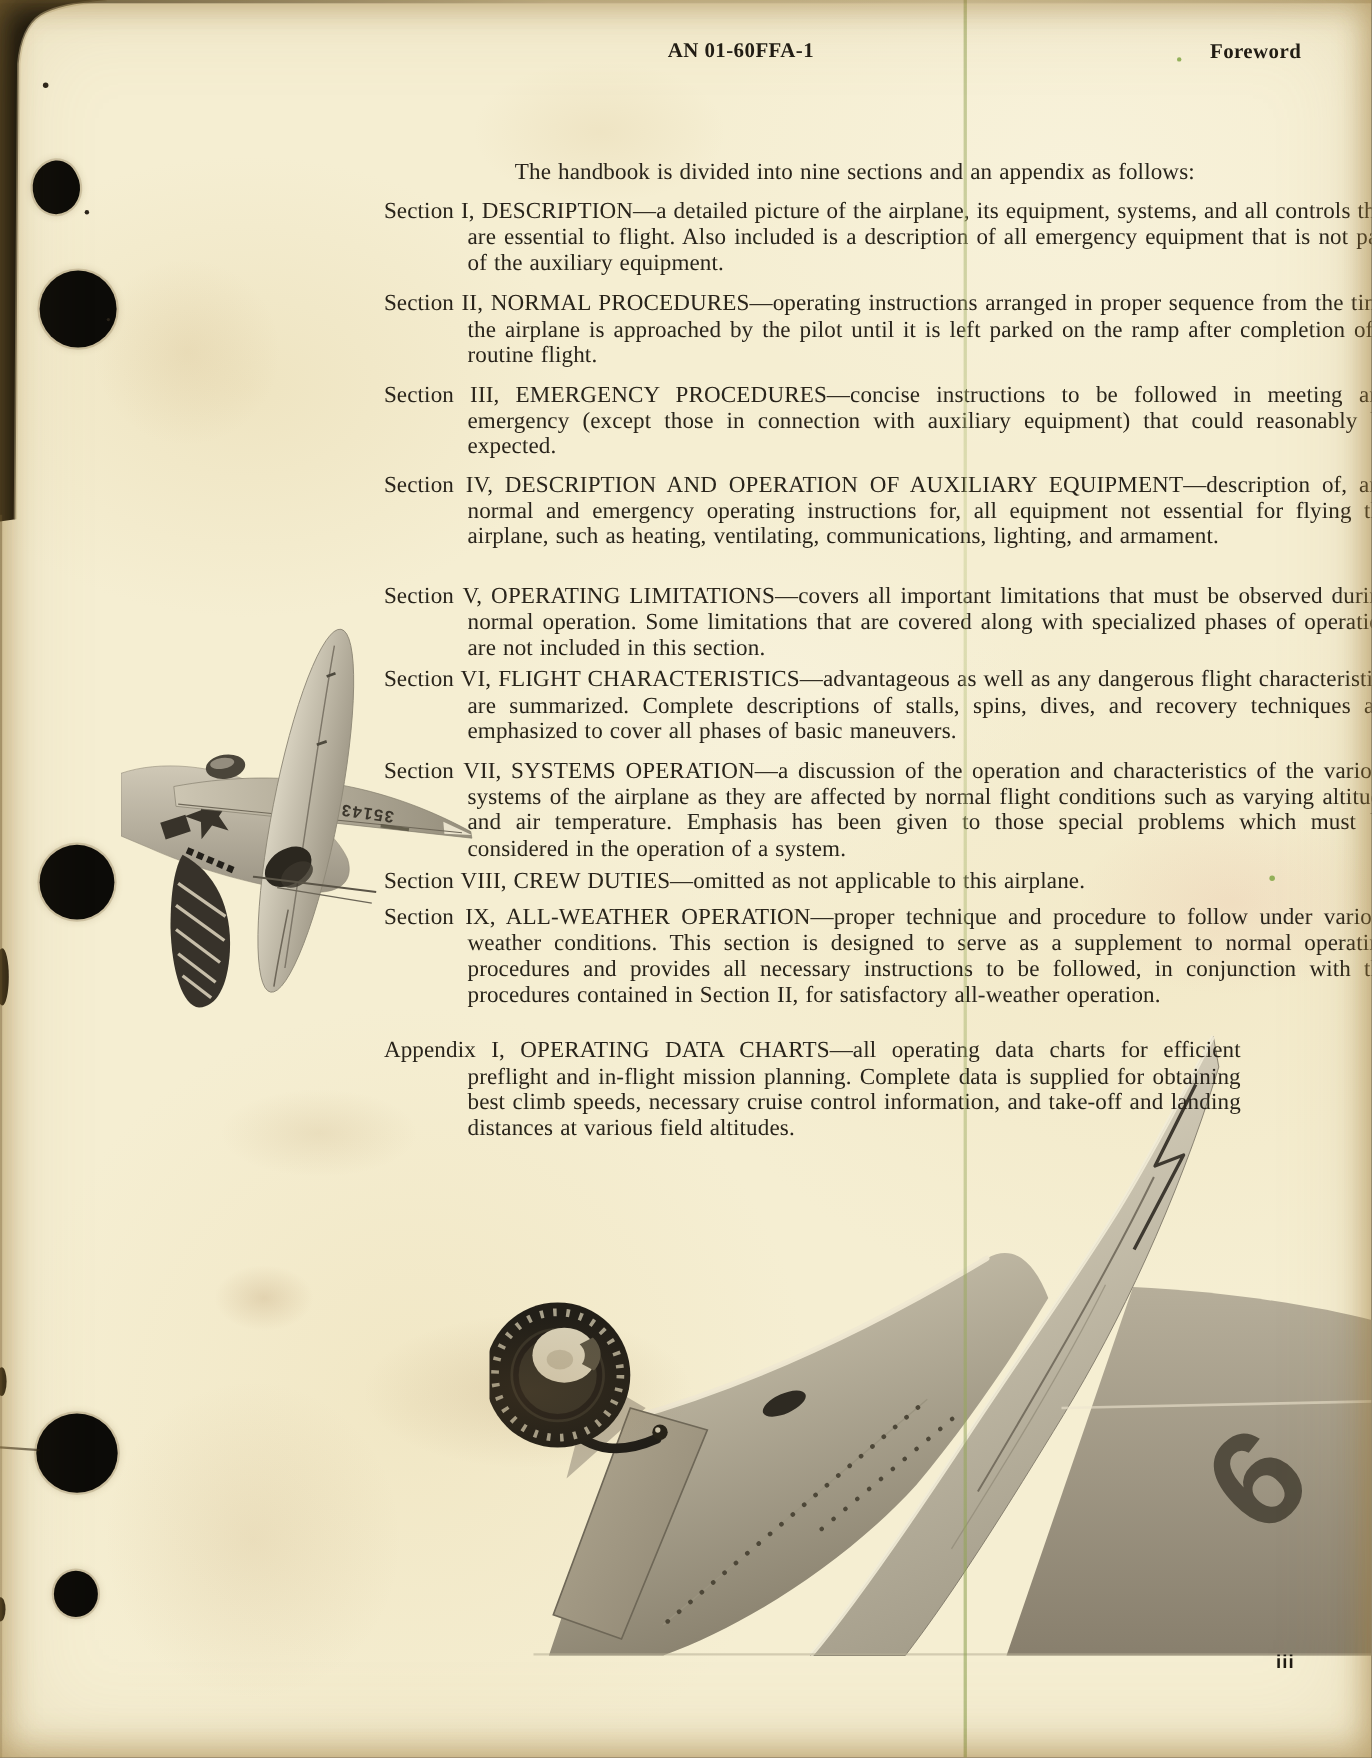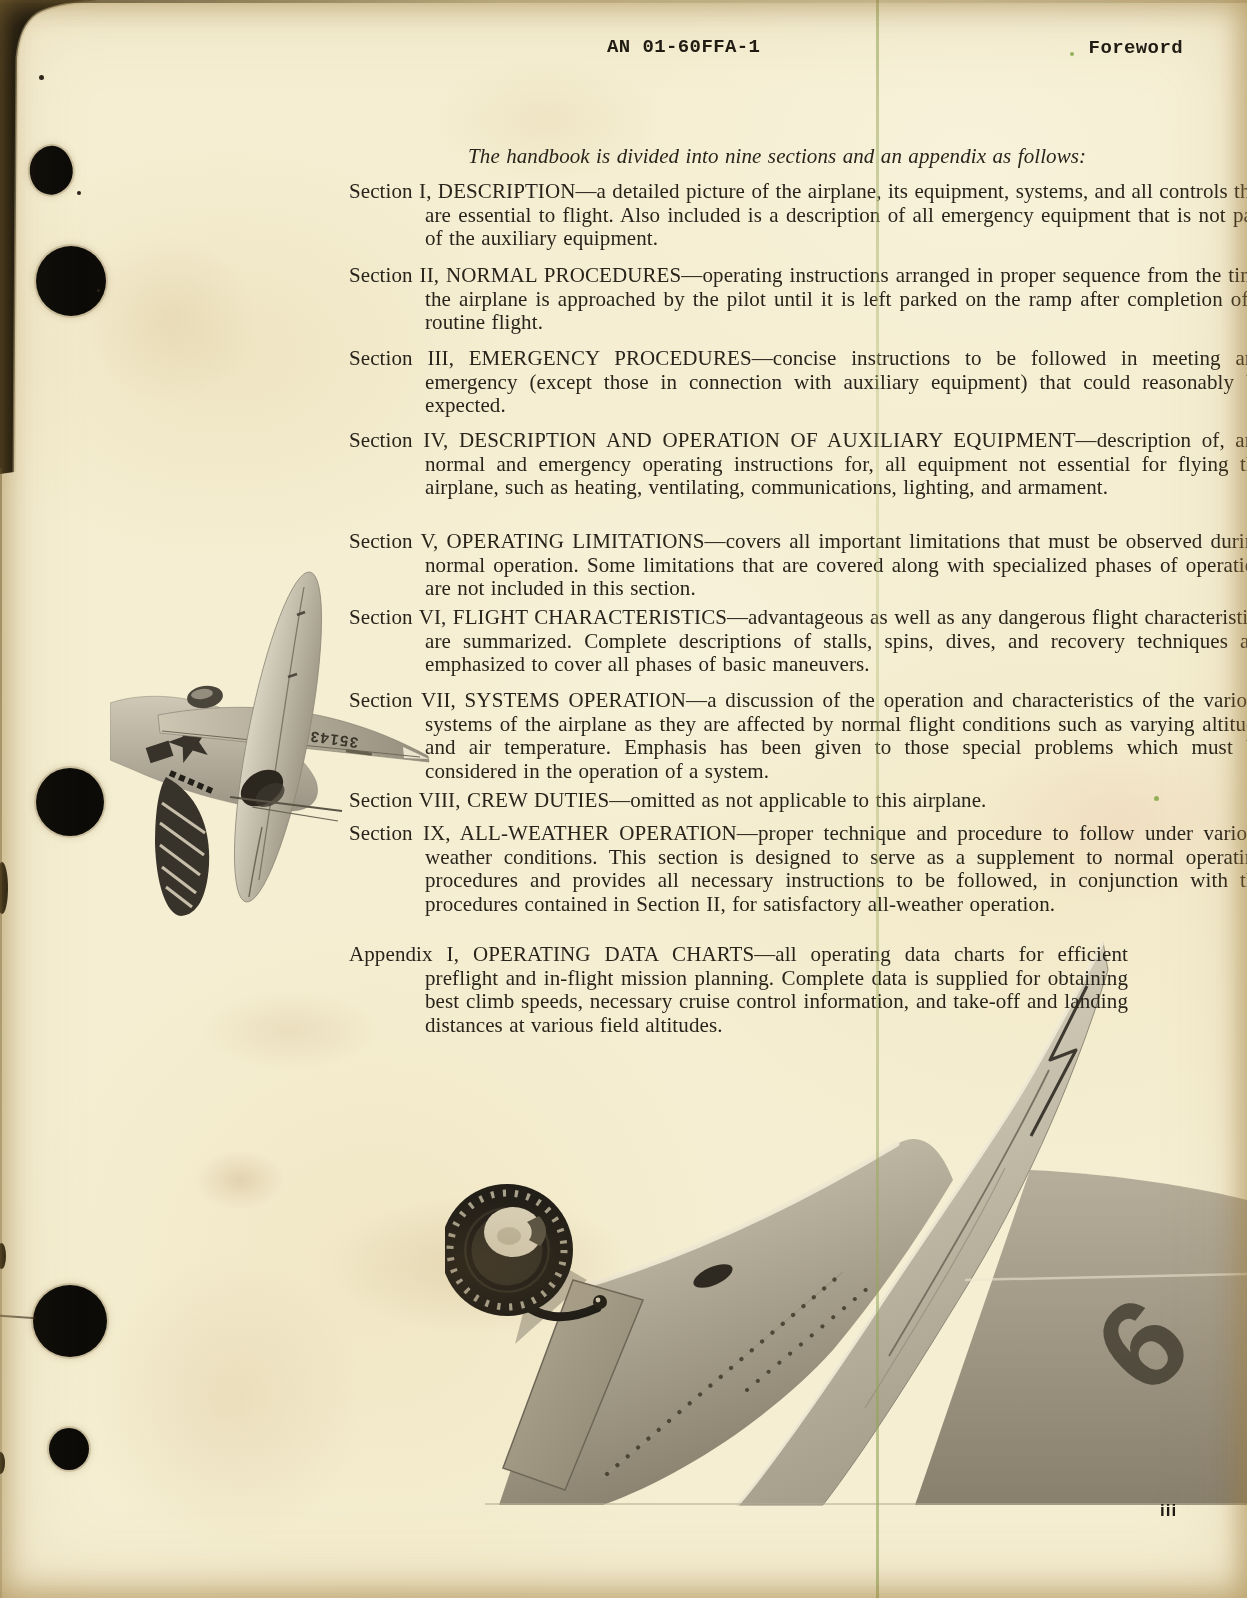--- a/index.html
+++ b/index.html
@@ -18,24 +18,24 @@
     box-shadow:
       inset 0 0 90px rgba(165,135,75,.20),
       inset -10px 0 25px rgba(160,125,60,.26),
       inset 0 -14px 30px rgba(160,125,60,.28),
       inset 12px 0 28px rgba(150,115,55,.18),
       inset 0 14px 26px rgba(160,130,70,.20);}
   .topedge{position:absolute;left:0;top:0;width:100%;height:3px;z-index:8;
     background:linear-gradient(90deg, rgba(20,17,12,.75), rgba(90,75,45,.25) 40%, rgba(90,75,45,.12) 70%, rgba(120,100,60,.3));}
   .leftedge{position:absolute;left:0;top:468px;width:2px;height:1130px;z-index:8;
     background:linear-gradient(180deg, rgba(70,58,34,.45), rgba(70,58,34,.2));}
-  .hdr{position:absolute;font-family:Liberation Mono, monospace;font-weight:bold;
+  .hdr{position:absolute;font-family:Liberation Serif, serif;font-weight:bold;
     font-size:19px;color:#1e1a13;letter-spacing:.4px;z-index:4;}
   .intro{position:absolute;left:468px;top:144px;font-size:21px;z-index:4;margin:0;
-    letter-spacing:.1px;word-spacing:1px;font-style:italic;}
+    letter-spacing:.1px;word-spacing:1px;}
   .para{position:absolute;left:349px;width:841px;font-size:21px;line-height:23.55px;
     text-align:justify;padding-left:76px;text-indent:-76px;margin:0;z-index:4;
     letter-spacing:.1px;word-spacing:1px;}
   .para.narrow{width:703px;}
   .pageno{position:absolute;left:1160px;top:1501px;font-family:"Liberation Sans",sans-serif;
     font-weight:bold;font-size:17px;letter-spacing:1px;color:#1e1a13;z-index:4;}
   .crease{position:absolute;left:876px;top:0;width:2.5px;height:1598px;z-index:5;
     background:linear-gradient(180deg, rgba(150,165,90,.6), rgba(185,195,125,.35) 30%,
       rgba(155,170,95,.5) 70%, rgba(140,160,80,.6));pointer-events:none;}
   .hole{position:absolute;background:#0c0b08;border-radius:50%;z-index:6;

